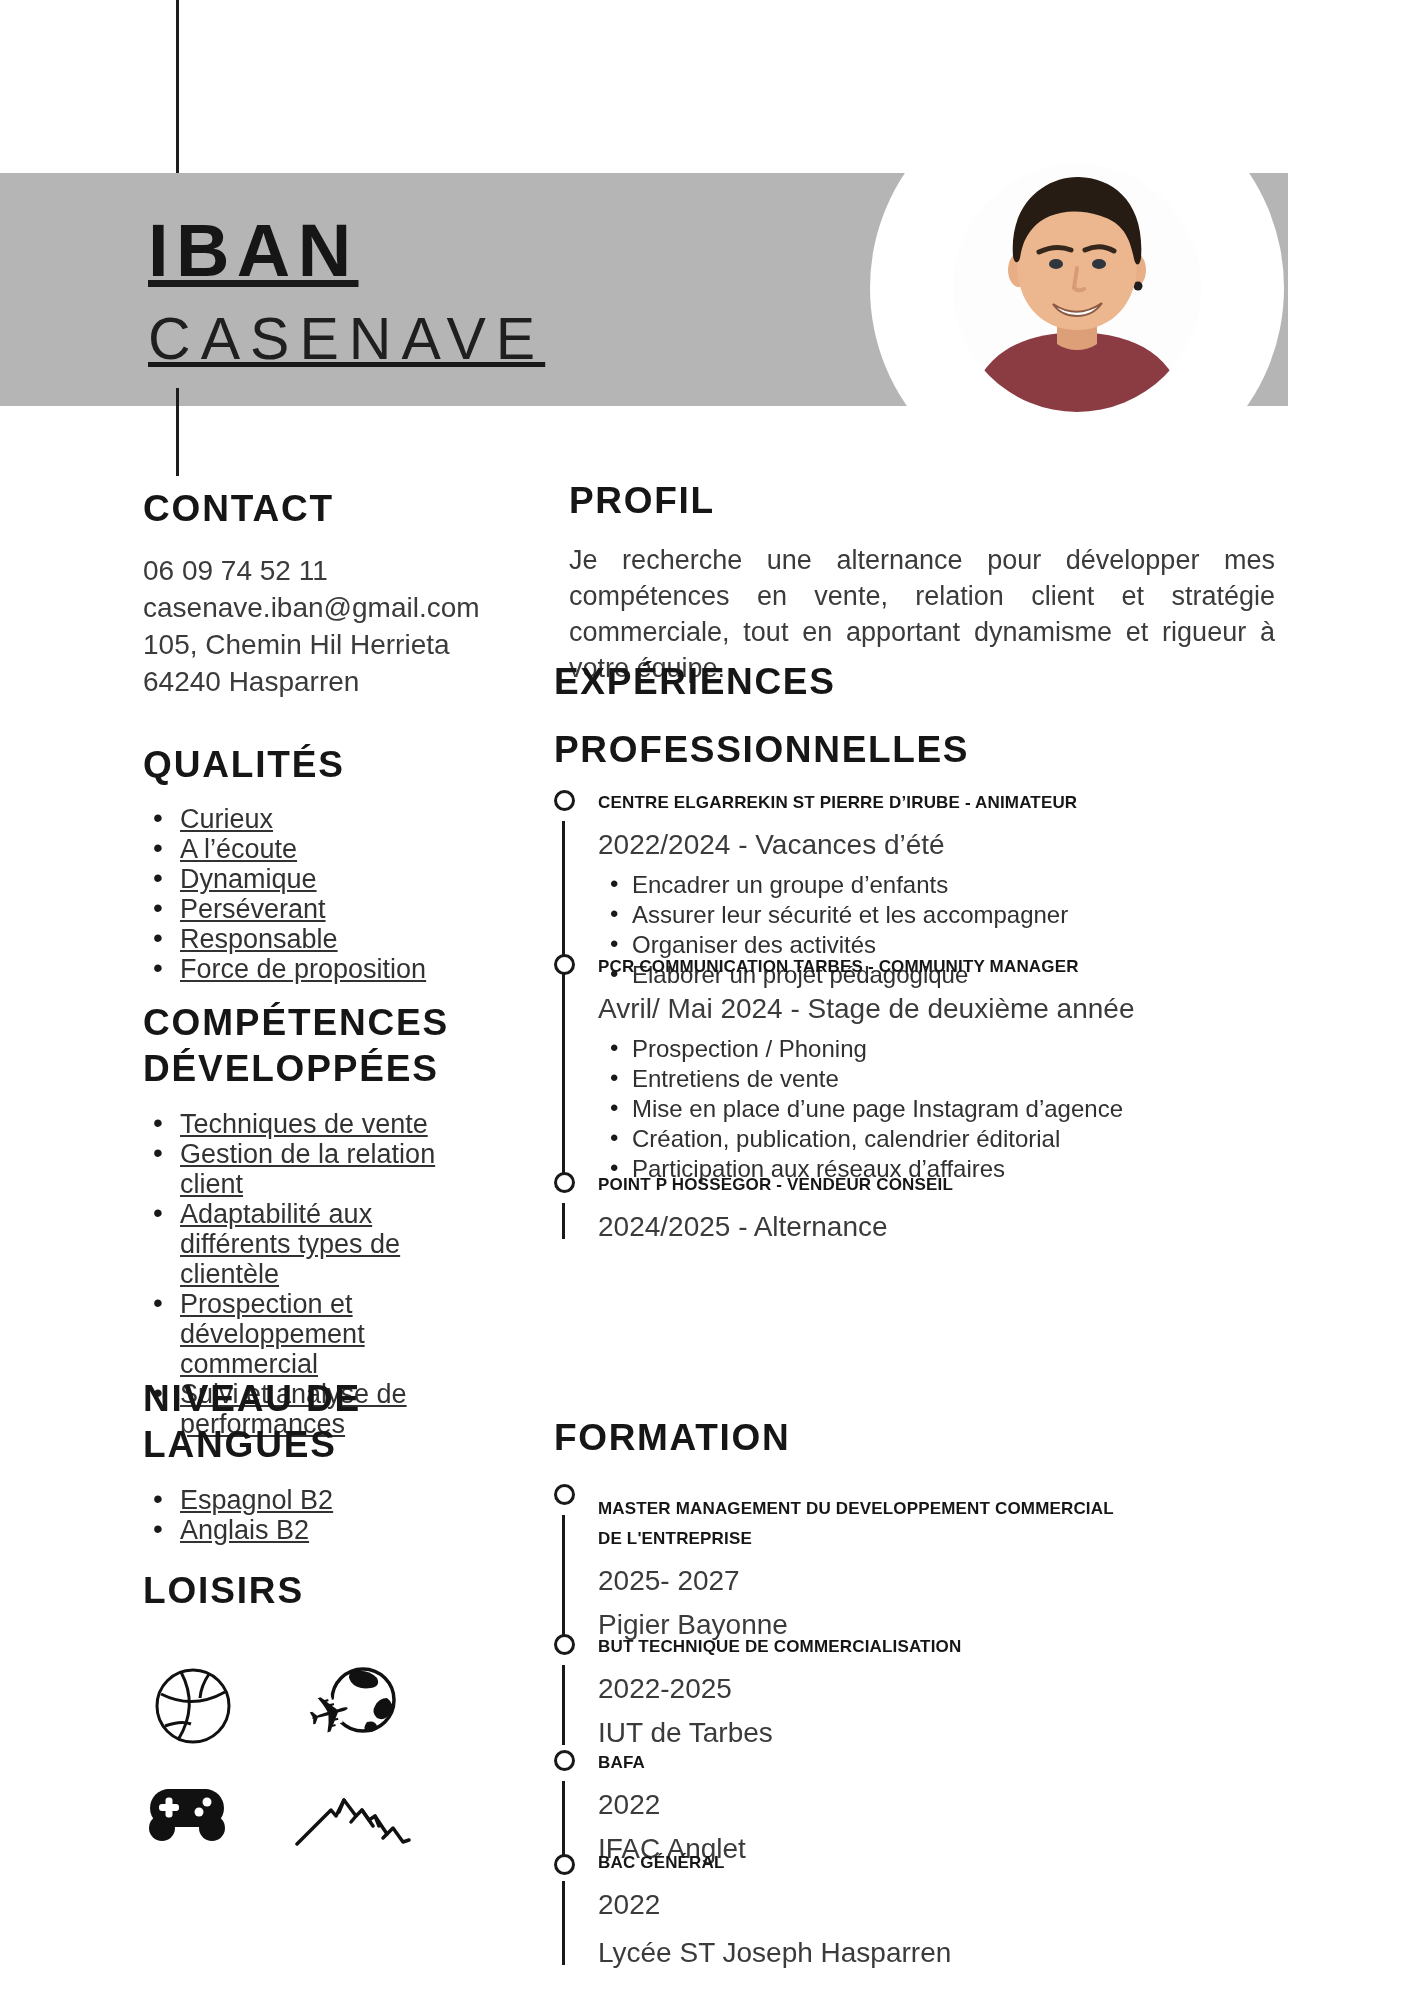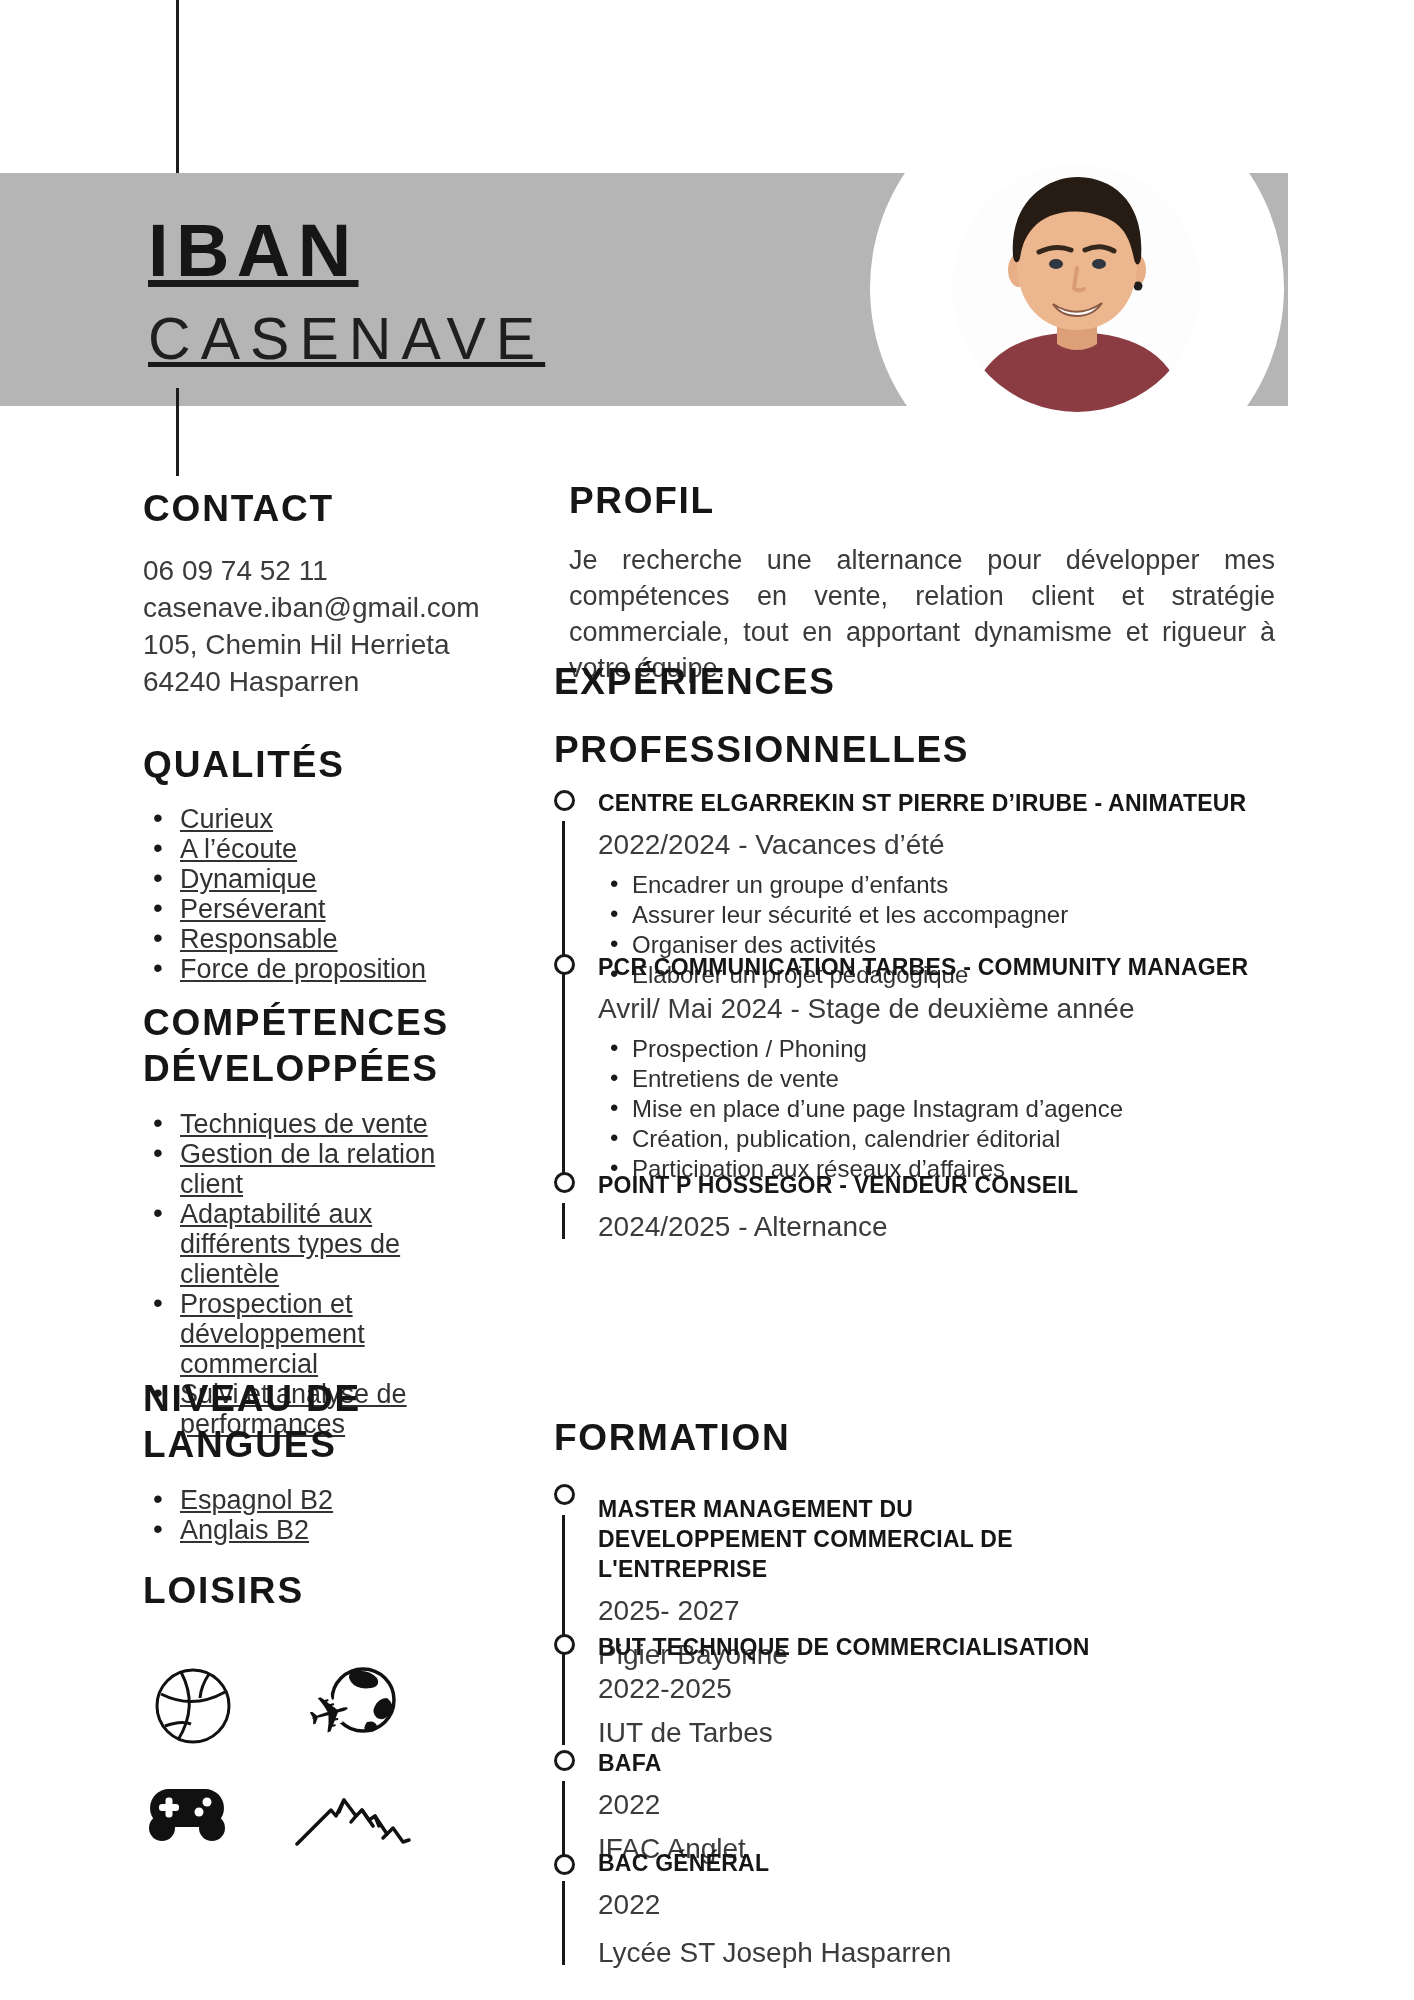--- a/index.html
+++ b/index.html
@@ -26,21 +26,21 @@
   ul.dotlist li::before{content:"•";position:absolute;left:10px;top:-1px;font-size:28px;color:#191919;}
   .hobby{position:absolute;}
   
   .right{position:absolute;left:554px;top:0;width:760px;}
   .r-h{font-size:37px;font-weight:700;letter-spacing:.045em;line-height:68px;color:#161616;margin-left:15px;}
   .r-h.single{line-height:1.1;}
   .profil-text{margin:20px 0 0 15px;width:706px;font-size:27px;line-height:36px;color:#3b3b3b;text-align:justify;}
   .entry{position:absolute;left:0;padding-left:44px;}
   .tl-dot{position:absolute;left:0;top:2px;width:15px;height:15px;border:3px solid #191919;border-radius:50%;background:#ffffff;}
   .tl-line{position:absolute;left:8px;top:33px;bottom:4px;width:3px;background:#191919;}
-  .e-title{font-size:23px;font-weight:700;color:#161616;white-space:nowrap;letter-spacing:.01em;line-height:30px;}
+  .e-title{font-size:17px;font-weight:700;color:#161616;white-space:nowrap;letter-spacing:.01em;line-height:30px;}
   .e-title.wrap{white-space:normal;max-width:520px;margin-top:12px;}
   .e-date{font-size:28px;color:#3b3b3b;margin-top:11px;line-height:32px;}
   .e-school{font-size:28px;color:#3b3b3b;margin-top:12px;line-height:32px;}
   ul.e-bullets{list-style:none;margin:9px 0 0 12px;padding:0;font-size:24px;line-height:30px;color:#303030;}
   ul.e-bullets li{position:relative;padding-left:22px;}
   ul.e-bullets li::before{content:"•";position:absolute;left:0;top:-1px;color:#191919;}
   svg{display:block;}
 </style>
 </head>
 <body>

